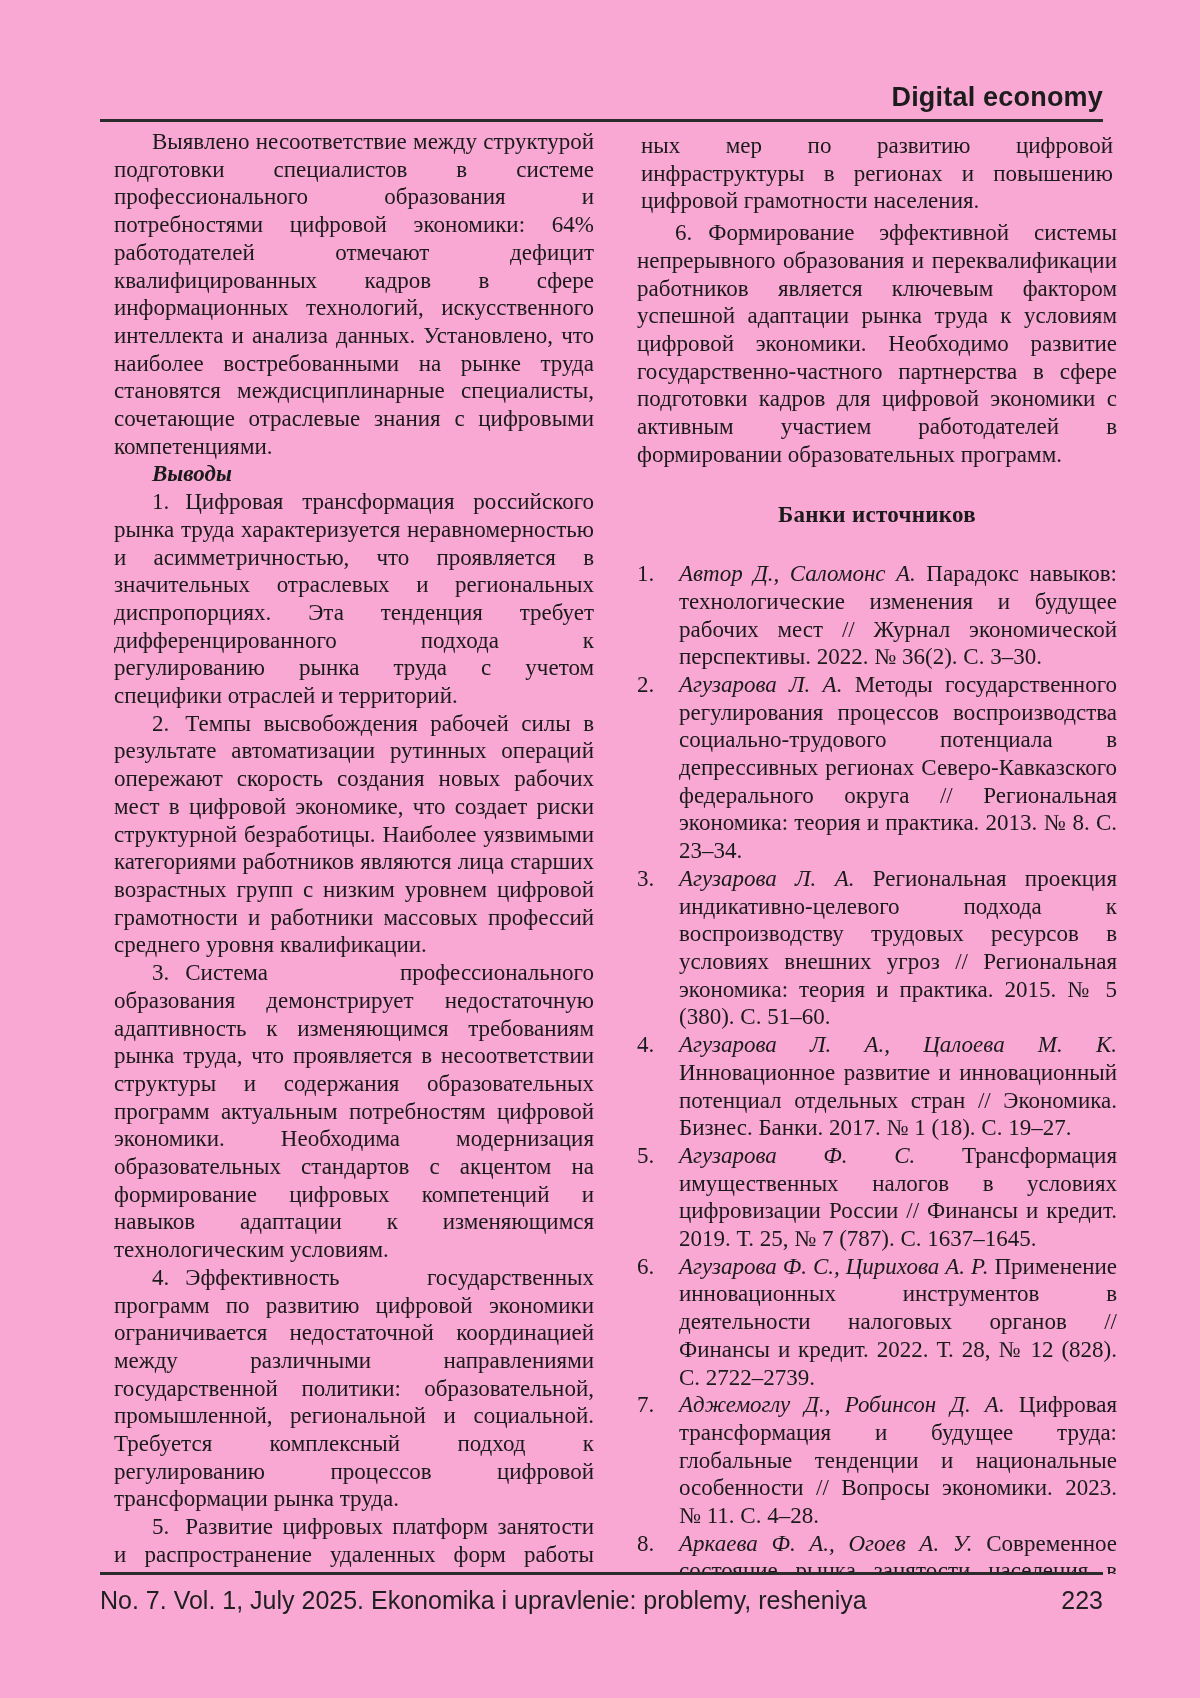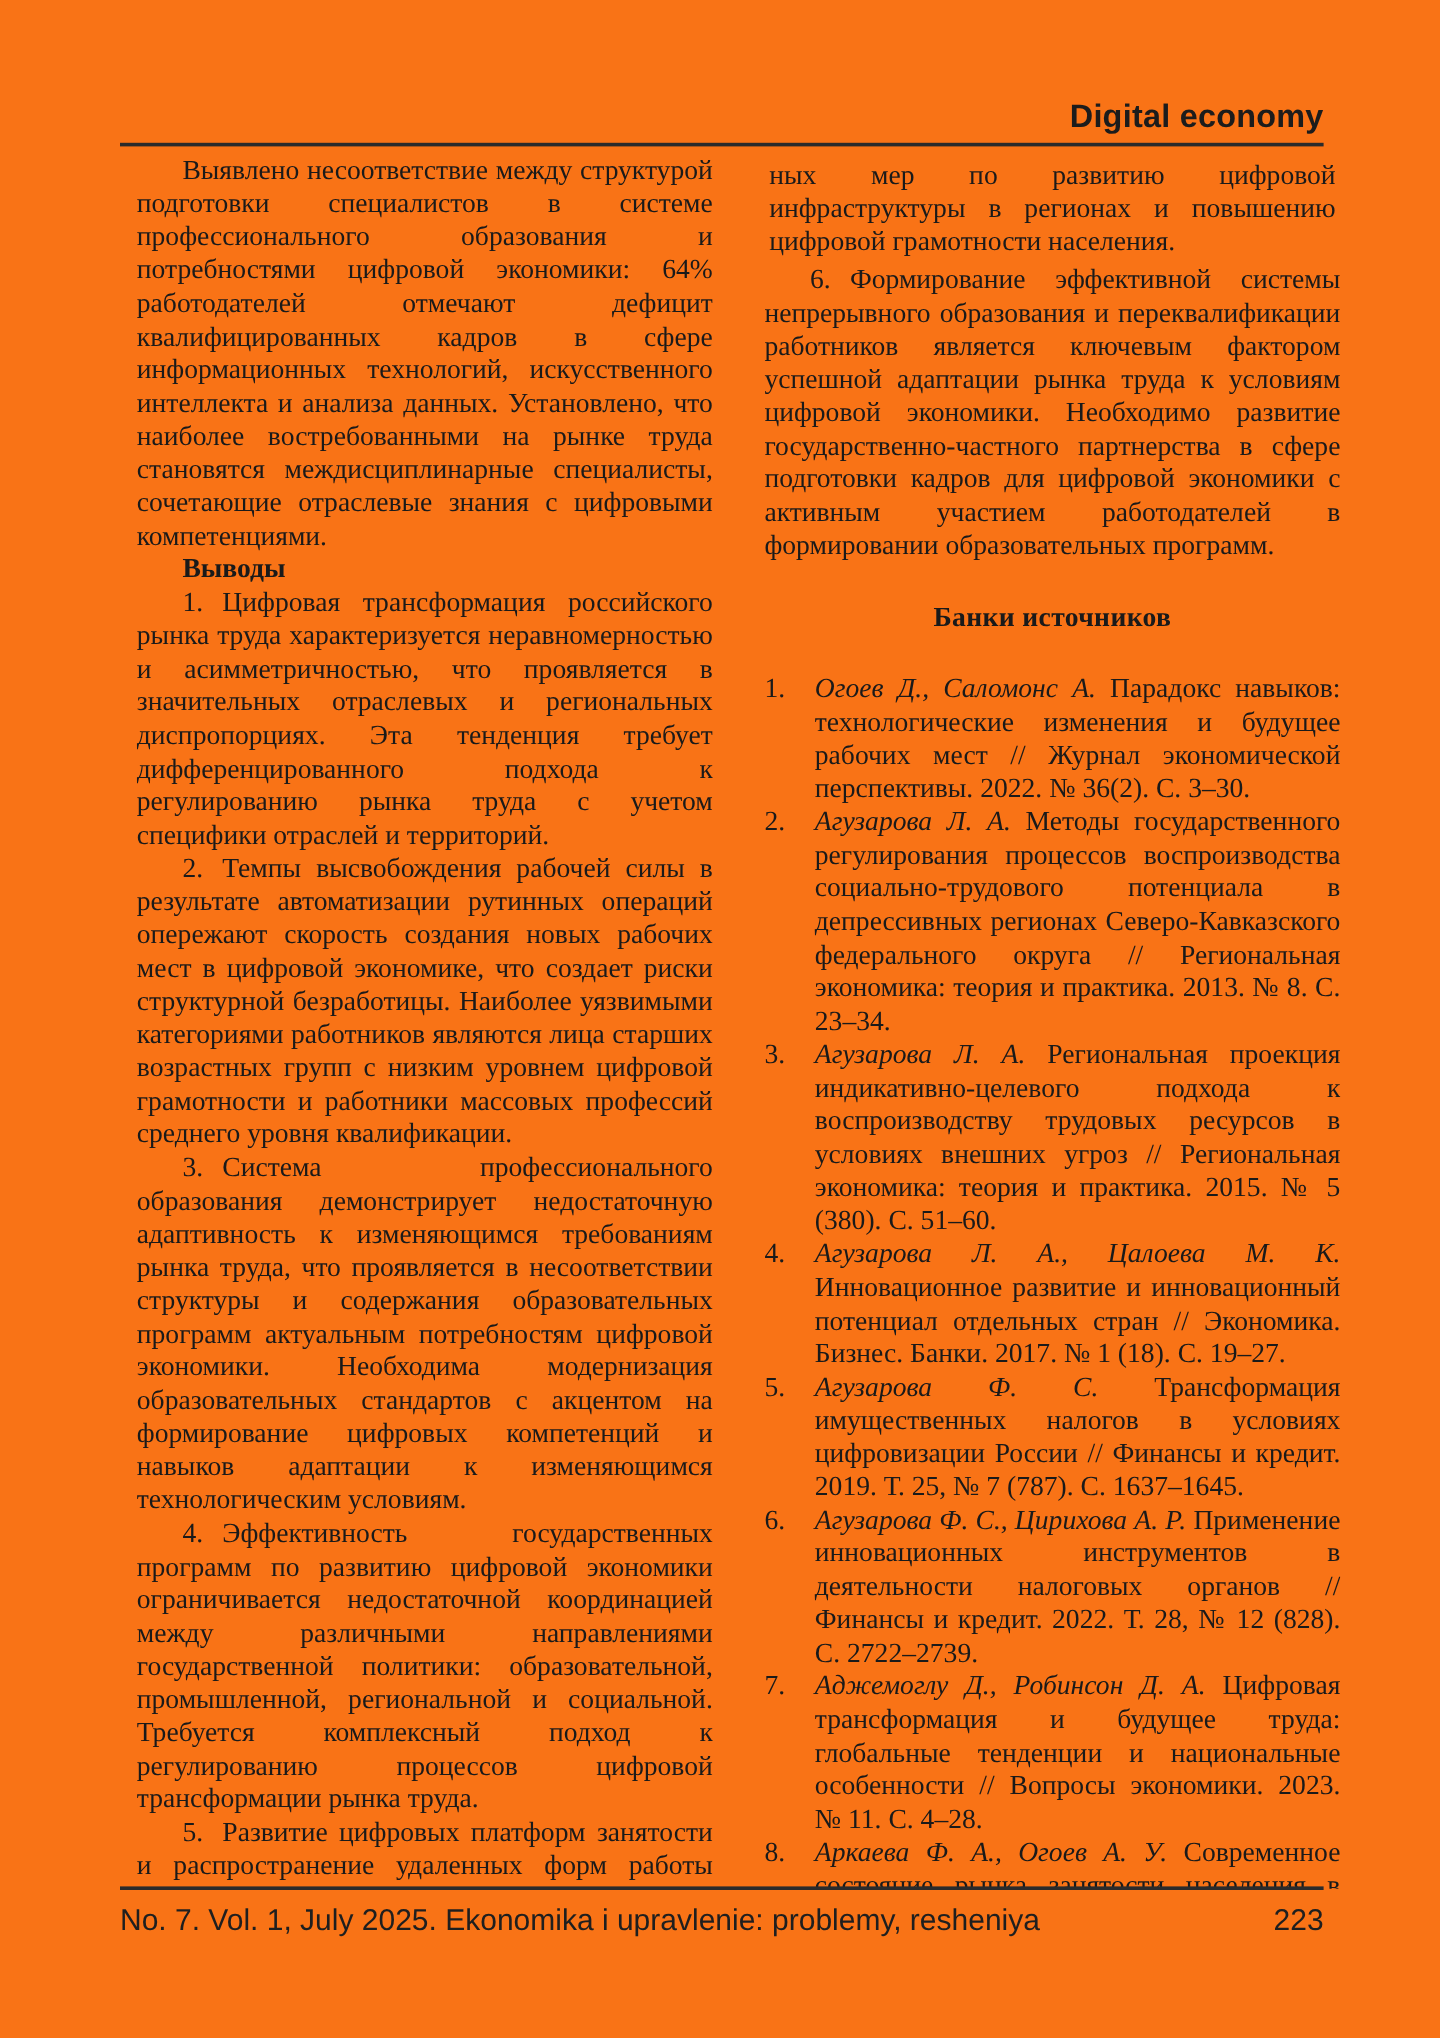--- a/index.html
+++ b/index.html
@@ -1,19 +1,19 @@
 <!DOCTYPE html>
 <html lang="ru"><head>
 <meta charset="utf-8">
 <style>
   html,body{margin:0;padding:0;background:#ffffff;}
   .page{
     position:relative;
     width:1200px;height:1698px;
-    background:#f97316;
+    background:#f9a8d4;
     color:#1a1a1a;
     font-family:"Liberation Serif","DejaVu Serif",serif;
     overflow:hidden;
   }
   .header-title{
     position:absolute;top:82px;right:97px;
     font-family:"Liberation Sans","DejaVu Sans",sans-serif;
     font-weight:bold;font-size:27px;letter-spacing:.2px;
     color:#1c1c1c;
   }
@@ -29,21 +29,21 @@
   }
   .col{
     width:480px;height:1446px;overflow:hidden;
     font-size:23px;line-height:27.7px;
     text-align:justify;
     hyphens:auto;
   }
   .para{margin:0;text-indent:38px;}
   .para-noindent{margin:4px;text-indent:0;}
   .cnum{margin-right:16px;}
-  .concl-title{margin:0;text-indent:38px;font-weight:bold;}
+  .concl-title{margin:0;text-indent:38px;font-weight:bold;font-style:italic;}
   .refs-title{
     margin:33px 0 31px;
     font-weight:bold;text-align:center;text-indent:0;
     letter-spacing:.3px;
   }
   .refs{list-style:none;margin:0;padding:0;}
   .ref{position:relative;padding-left:42px;margin:0;}
   .rnum{position:absolute;left:0;top:0;}
   .rauth{font-style:italic;}
   .footer{
@@ -76,21 +76,21 @@
 
     <div class="col">
       <p class="para-noindent">ных мер по развитию цифровой инфраструктуры в регионах и повышению цифровой грамотности населения.</p>
       <p class="para"><span class="cnum">6.</span><span>Формирование эффективной системы непрерывного образования и переквалификации работников является ключевым фактором успешной адаптации рынка труда к условиям цифровой экономики. Необходимо развитие государственно-частного партнерства в сфере подготовки кадров для цифровой экономики с активным участием работодателей в формировании образовательных программ.</span></p>
 
       <div class="refs-title">Банки источников</div>
 
       <ol class="refs">
         <li class="ref">
           <span class="rnum">1.</span>
-          <i class="rauth">Огоев Д., Саломонс А.</i>
+          <i class="rauth">Автор Д., Саломонс А.</i>
           <span>Парадокс навыков: технологические изменения и будущее рабочих мест // Журнал экономической перспективы. 2022. № 36(2). С. 3–30.</span>
         </li>
         <li class="ref">
           <span class="rnum">2.</span>
           <i class="rauth">Агузарова Л. А.</i>
           <span>Методы государственного регулирования процессов воспроизводства социально-трудового потенциала в депрессивных регионах Северо-Кавказского федерального округа // Региональная экономика: теория и практика. 2013. № 8. С. 23–34.</span>
         </li>
         <li class="ref">
           <span class="rnum">3.</span>
           <i class="rauth">Агузарова Л. А.</i>

